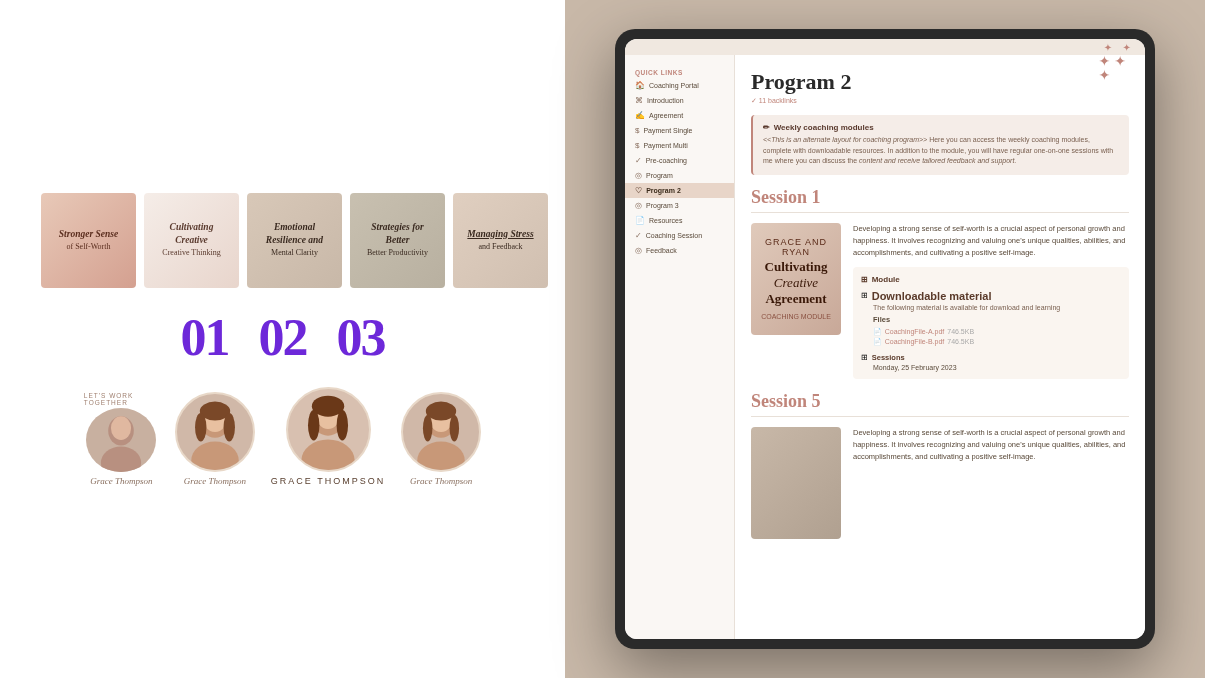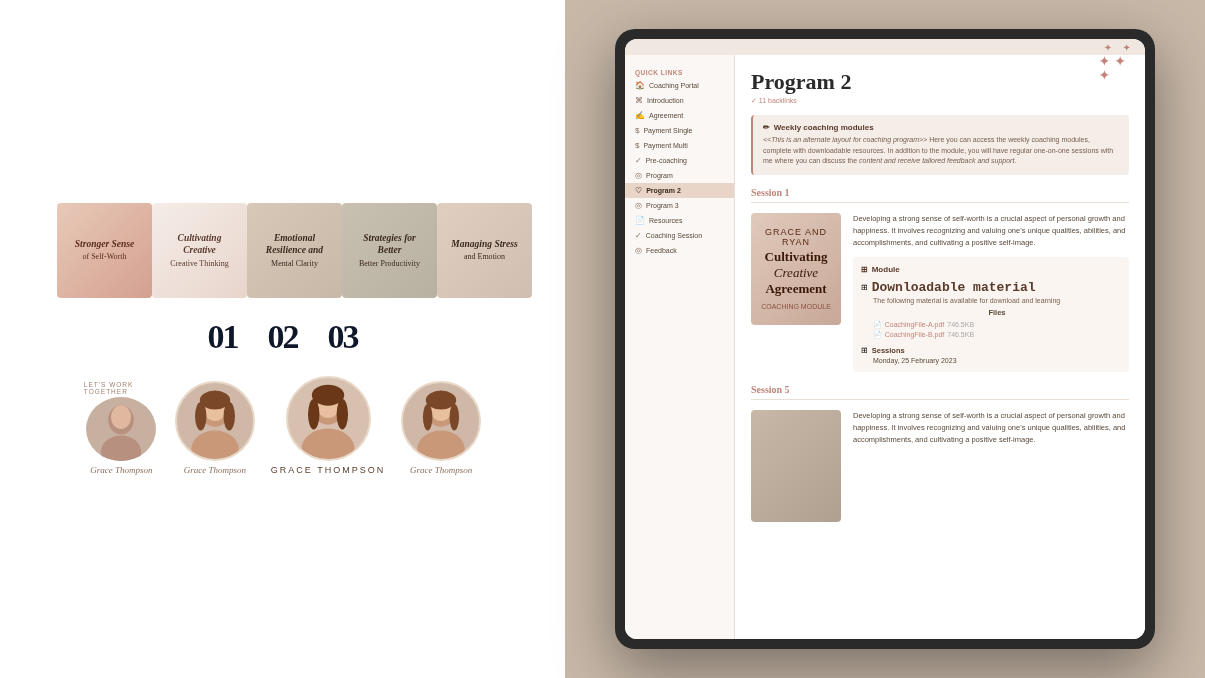--- a/index.html
+++ b/index.html
@@ -19,20 +19,21 @@
       display: flex;
       flex-direction: column;
       align-items: center;
       justify-content: center;
       padding: 20px;
       gap: 20px;
     }
 
     .card-grid {
       display: flex;
+      gap: 8px;
       align-items: center;
       padding-left: 24px;
     }
 
     .card {
       width: 95px;
       height: 95px;
       border-radius: 4px;
       display: flex;
       align-items: center;
@@ -76,22 +77,22 @@
       margin-top: 2px;
     }
 
     .numbers-row {
       display: flex;
       gap: 30px;
       align-items: center;
     }
 
     .big-number {
-      font-size: 34px;
-      color: #0f172a;
+      font-size: 52px;
+      color: #6d28d9;
       font-weight: bold;
       font-family: Georgia, serif;
       letter-spacing: -2px;
     }
 
     .avatars-row {
       display: flex;
       gap: 16px;
       align-items: flex-end;
     }
@@ -272,21 +273,21 @@
       color: #7a6050;
       font-family: Arial, sans-serif;
       line-height: 1.5;
     }
 
     .module-banner-text em {
       font-style: italic;
     }
 
     .session-title {
-      font-size: 10px;
+      font-size: 18px;
       font-weight: bold;
       color: #c0857a;
       font-family: Georgia, serif;
       border-bottom: 1px solid #e8e0d8;
       padding-bottom: 4px;
       margin-bottom: 10px;
     }
 
     .session-card {
       display: flex;
@@ -399,22 +400,22 @@
     </div>
     <div class="card card-3">
       <div>
         <div class="card-title">Strategies for</div>
         <div class="card-title" style="font-style:italic;">Better</div>
         <div class="card-subtitle">Better Productivity</div>
       </div>
     </div>
     <div class="card card-5">
       <div>
-        <div class="card-title" style="font-style:italic;">Managing Stress</div>
-        <div class="card-subtitle">and Emotion</div>
+        <div class="card-title" style="font-style:italic;text-decoration:underline;">Managing Stress</div>
+        <div class="card-subtitle">and Feedback</div>
       </div>
     </div>
   </div>
 
   <div class="numbers-row">
     <div class="big-number">01</div>
     <div class="big-number">02</div>
     <div class="big-number">03</div>
   </div>
 
@@ -577,25 +578,25 @@
               <div class="session-desc-text">Developing a strong sense of self-worth is a crucial aspect of personal growth and happiness. It involves recognizing and valuing one's unique qualities, abilities, and accomplishments, and cultivating a positive self-image.</div>
 
               <div class="module-section">
                 <div class="module-section-title">
                   <span>⊞</span>
                   <span>Module</span>
                 </div>
 
                 <div style="display:flex; align-items:center; gap:4px; margin-bottom:2px;">
                   <span style="font-size:8px;">⊞</span>
-                  <span style="font-size:13px; font-weight:bold; color:#5a3a2a; font-family:Liberation Mono, monospace;text-align:center;">Downloadable material</span>
+                  <span style="font-size:11px; font-weight:bold; color:#5a3a2a; font-family:Liberation Sans, sans-serif;text-align:center;">Downloadable material</span>
                 </div>
                 <div class="module-desc-text" style="padding-left:12px;">The following material is available for download and learning</div>
 
-                <div class="subsection-title" style="padding-left:12px;text-align:center;">Files</div>
+                <div class="subsection-title" style="padding-left:12px;">Files</div>
                 <div class="file-item" style="padding-left:12px;">
                   <span>📄</span>
                   <span>CoachingFile-A.pdf</span>
                   <span style="color:#aaa;">746.5KB</span>
                 </div>
                 <div class="file-item" style="padding-left:12px;">
                   <span>📄</span>
                   <span>CoachingFile-B.pdf</span>
                   <span style="color:#aaa;">746.5KB</span>
                 </div>

